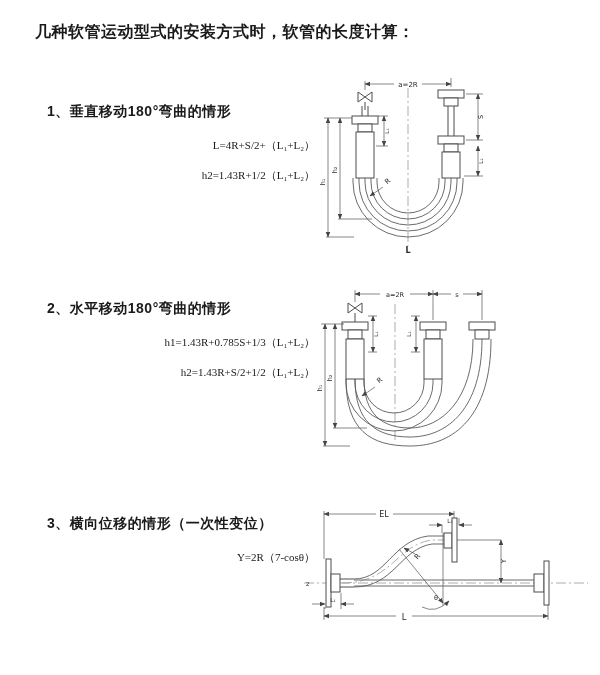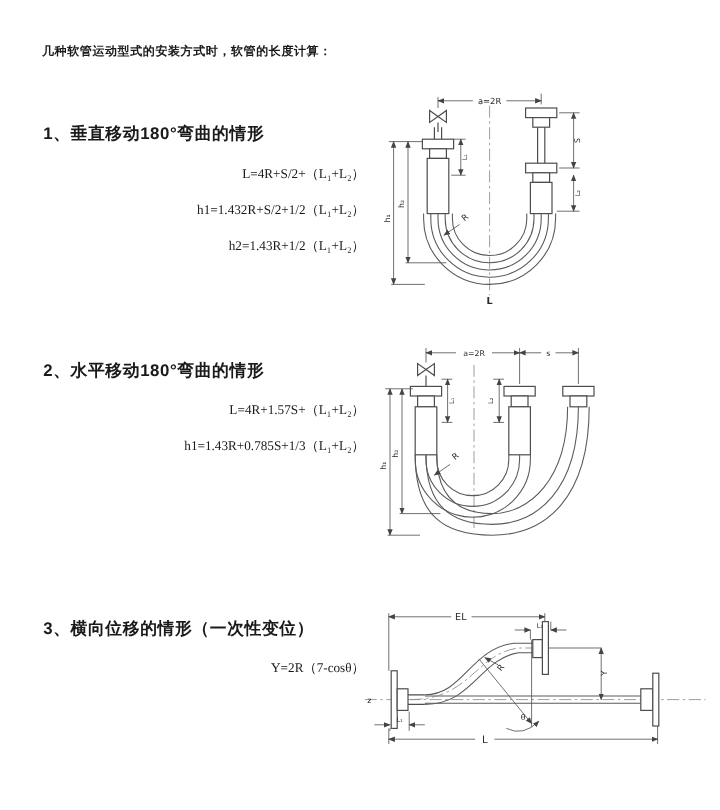--- a/index.html
+++ b/index.html
@@ -1,23 +1,23 @@
 <!DOCTYPE html>
 <html><head>
 <meta charset="utf-8">
 <style>
   html,body{margin:0;padding:0;}
   body{
     width:600px;height:675px;background:#ffffff;position:relative;overflow:hidden;
     font-family:"Liberation Sans","DejaVu Sans",sans-serif;color:#1a1a1a;
   }
   .page-title{
-    position:absolute;left:35px;top:36px;font-size:10px;font-weight:bold;letter-spacing:.5px;
+    position:absolute;left:35px;top:22px;font-size:16px;font-weight:bold;letter-spacing:.5px;
   }
-  .section-text{position:absolute;left:36px;width:268px;}
+  .section-text{position:absolute;left:47px;width:268px;}
   .section-heading{font-size:14px;font-weight:bold;letter-spacing:.5px;margin:0 0 9px 0;}
   .formula{font-family:Liberation Serif, serif;font-size:11px;margin:0 0 0 24px;line-height:30px;white-space:nowrap;text-align:right;}
   #sec1{top:103px;}
   #sec2{top:300px;}
   #sec3{top:515px;}
   .diagram{position:absolute;}
   #diagram1{left:308px;top:70px;}
   #diagram2{left:310px;top:280px;}
   #diagram3{left:296px;top:503px;}
   svg{display:block;}
@@ -29,21 +29,20 @@
   svg text{fill:#2a2a2a;font-family:"DejaVu Sans","Liberation Sans",sans-serif;}
 </style>
 </head>
 <body>
 
 <div class="page-title">几种软管运动型式的安装方式时，软管的长度计算：</div>
 
 <div class="section-text" id="sec1">
   <div class="section-heading">1、垂直移动180°弯曲的情形</div>
   <div class="formula">L=4R+S/2+（L₁+L₂）</div>
-  <div class="formula">h1=1.432R+S/2+1/2（L₁+L₂）</div>
   <div class="formula">h2=1.43R+1/2（L₁+L₂）</div>
 </div>
 
 <div class="diagram" id="diagram1">
 <svg width="280" height="190" viewBox="0 0 280 190">
   <defs>
     <marker id="m1" viewBox="0 0 10 10" refX="9" refY="5" markerWidth="8" markerHeight="8" orient="auto-start-reverse">
       <path d="M0,1 L10,5 L0,9 z" fill="#444"></path>
     </marker>
     <pattern id="b1" width="4" height="4" patternUnits="userSpaceOnUse">
@@ -131,22 +130,22 @@
     <text font-size="7" text-anchor="middle" transform="translate(81 113) rotate(-40)">R</text>
     <line class="dim" x1="75" y1="117" x2="62" y2="126" marker-end="url(#m1)"></line>
   </g>
 
   <text x="100" y="183" font-size="8" font-weight="bold" text-anchor="middle">L</text>
 </svg>
 </div>
 
 <div class="section-text" id="sec2">
   <div class="section-heading">2、水平移动180°弯曲的情形</div>
-  <div class="formula">L=4R+1.57S+（L₁+L₂）</div>
   <div class="formula">h1=1.43R+0.785S+1/3（L₁+L₂）</div>
+  <div class="formula">h2=1.43R+S/2+1/2（L₁+L₂）</div>
 </div>
 
 <div class="diagram" id="diagram2">
 <svg width="280" height="180" viewBox="0 0 280 180">
   <defs>
     <marker id="m2" viewBox="0 0 10 10" refX="9" refY="5" markerWidth="8" markerHeight="8" orient="auto-start-reverse">
       <path d="M0,1 L10,5 L0,9 z" fill="#444"></path>
     </marker>
     <pattern id="b2" width="4" height="4" patternUnits="userSpaceOnUse">
       <path d="M0,4 L4,0 M0,0 L4,4" stroke="#9a9a9a" stroke-width=".6"></path>

